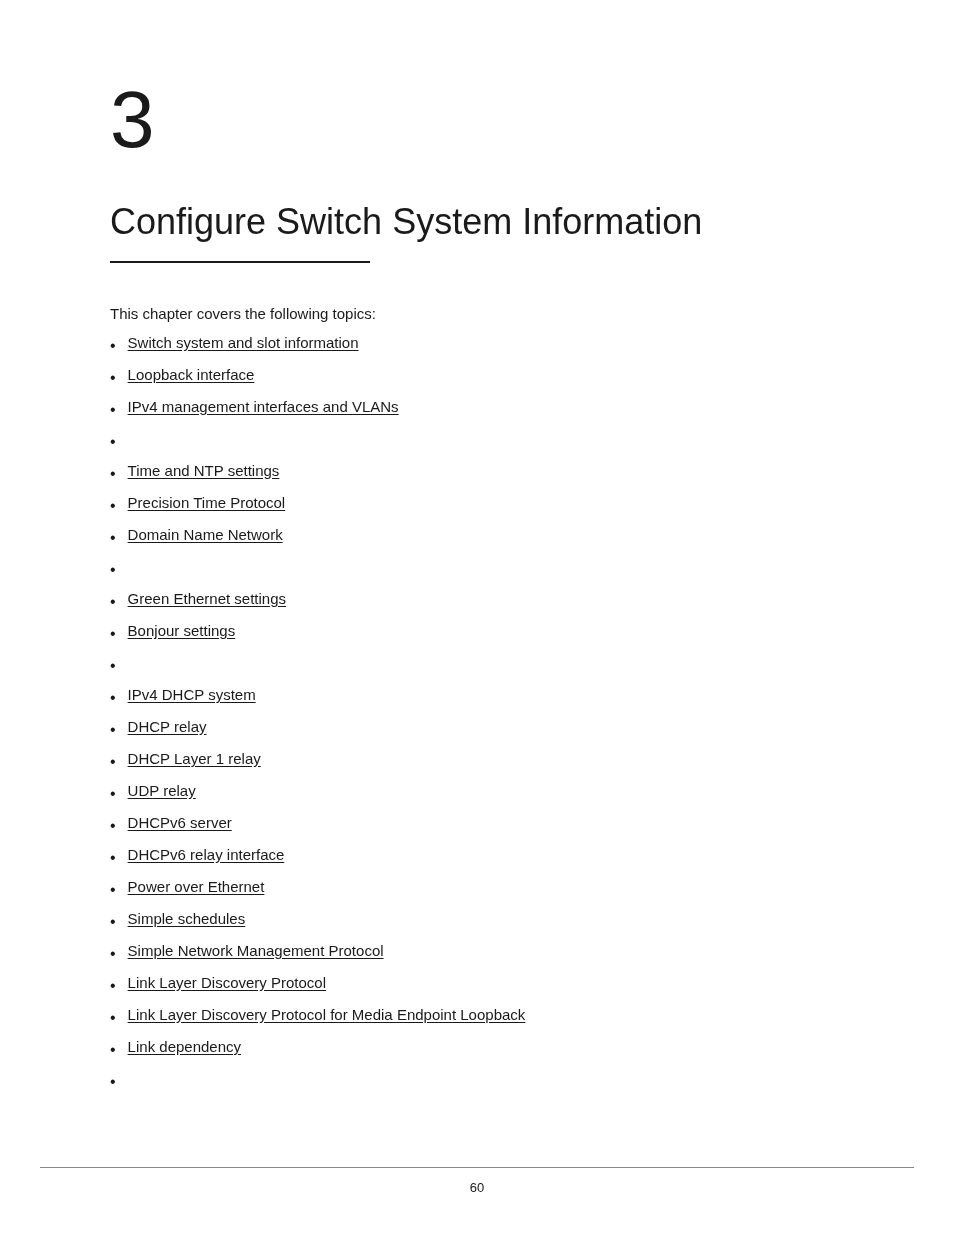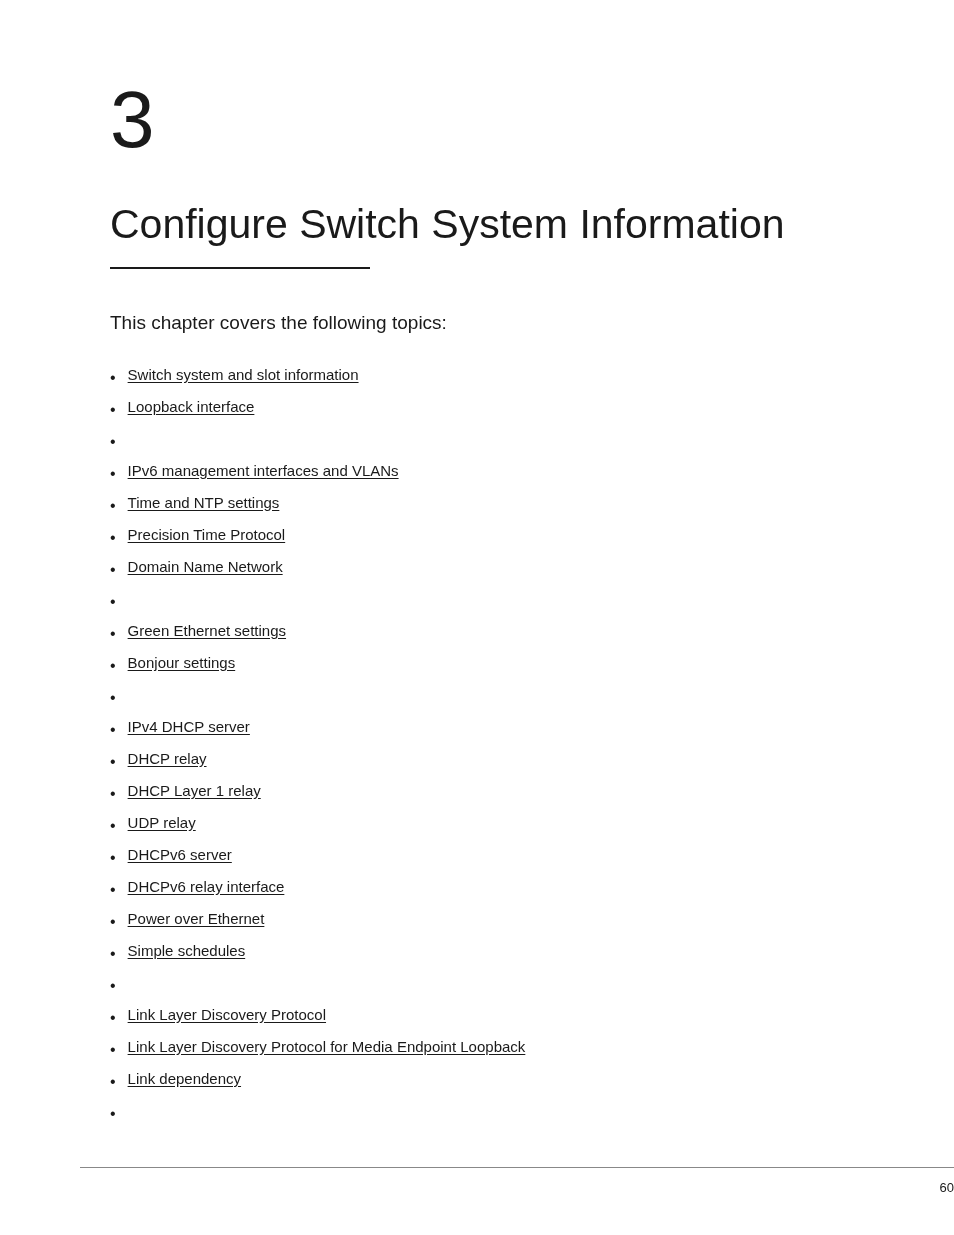--- a/index.html
+++ b/index.html
@@ -31,39 +31,39 @@
       font-size: 80px;
       font-weight: 300;
       color: #1a1a1a;
       line-height: 1;
       margin-bottom: 40px;
       margin-top: 20px;
     }
 
     .chapter-title {
       font-family: Arial, Helvetica, sans-serif;
-      font-size: 41px;
+      font-size: 36px;
       font-weight: 300;
       color: #1a1a1a;
       line-height: 1.2;
       margin-bottom: 18px;
     }
 
     .title-divider {
       width: 260px;
       height: 2px;
       background-color: #1a1a1a;
       margin-bottom: 40px;
     }
 
     .intro-text {
       font-family: Arial, Helvetica, sans-serif;
-      font-size: 19px;
-      color: #1a1a1a;
-      margin-bottom: 26px;
+      font-size: 15px;
+      color: #1a1a1a;
+      margin-bottom: 6px;
       line-height: 1.5;
     }
 
     .topic-list {
       list-style: none;
       padding: 0;
       margin: 0;
     }
 
     .topic-list li {
@@ -89,21 +89,21 @@
       cursor: pointer;
     }
 
     .page-footer {
       position: absolute;
       bottom: 40px;
       left: 0;
       right: 0;
       display: flex;
       flex-direction: column;
-      align-items: flex-end;
+      align-items: center;
     }
 
     .footer-divider {
       width: calc(100% - 80px);
       height: 1px;
       background-color: #888888;
       margin-bottom: 12px;
     }
 
     .page-number {
@@ -129,24 +129,24 @@
   <li>
         <span class="bullet">•</span>
         <a class="topic-link" href="#">Switch system and slot information</a>
       </li>
       <li>
         <span class="bullet">•</span>
         <a class="topic-link" href="#">Loopback interface</a>
       </li>
       <li>
         <span class="bullet">•</span>
-      </li>
-      <li>
-        <span class="bullet">•</span>
-        <a class="topic-link" href="#">IPv6 management interfaces and VLANs</a>
+        <a class="topic-link" href="#">IPv4 management interfaces and VLANs</a>
+      </li>
+      <li>
+        <span class="bullet">•</span>
       </li>
       <li>
         <span class="bullet">•</span>
         <a class="topic-link" href="#">Time and NTP settings</a>
       </li>
       <li>
         <span class="bullet">•</span>
         <a class="topic-link" href="#">Precision Time Protocol</a>
       </li>
       <li>
@@ -162,21 +162,21 @@
       </li>
       <li>
         <span class="bullet">•</span>
         <a class="topic-link" href="#">Bonjour settings</a>
       </li>
       <li>
         <span class="bullet">•</span>
       </li>
       <li>
         <span class="bullet">•</span>
-        <a class="topic-link" href="#">IPv4 DHCP server</a>
+        <a class="topic-link" href="#">IPv4 DHCP system</a>
       </li>
       <li>
         <span class="bullet">•</span>
         <a class="topic-link" href="#">DHCP relay</a>
       </li>
       <li>
         <span class="bullet">•</span>
         <a class="topic-link" href="#">DHCP Layer 1 relay</a>
       </li>
       <li>
@@ -194,20 +194,21 @@
       <li>
         <span class="bullet">•</span>
         <a class="topic-link" href="#">Power over Ethernet</a>
       </li>
       <li>
         <span class="bullet">•</span>
         <a class="topic-link" href="#">Simple schedules</a>
       </li>
       <li>
         <span class="bullet">•</span>
+        <a class="topic-link" href="#">Simple Network Management Protocol</a>
       </li>
       <li>
         <span class="bullet">•</span>
         <a class="topic-link" href="#">Link Layer Discovery Protocol</a>
       </li>
       <li>
         <span class="bullet">•</span>
         <a class="topic-link" href="#">Link Layer Discovery Protocol for Media Endpoint Loopback</a>
       </li>
       <li>

